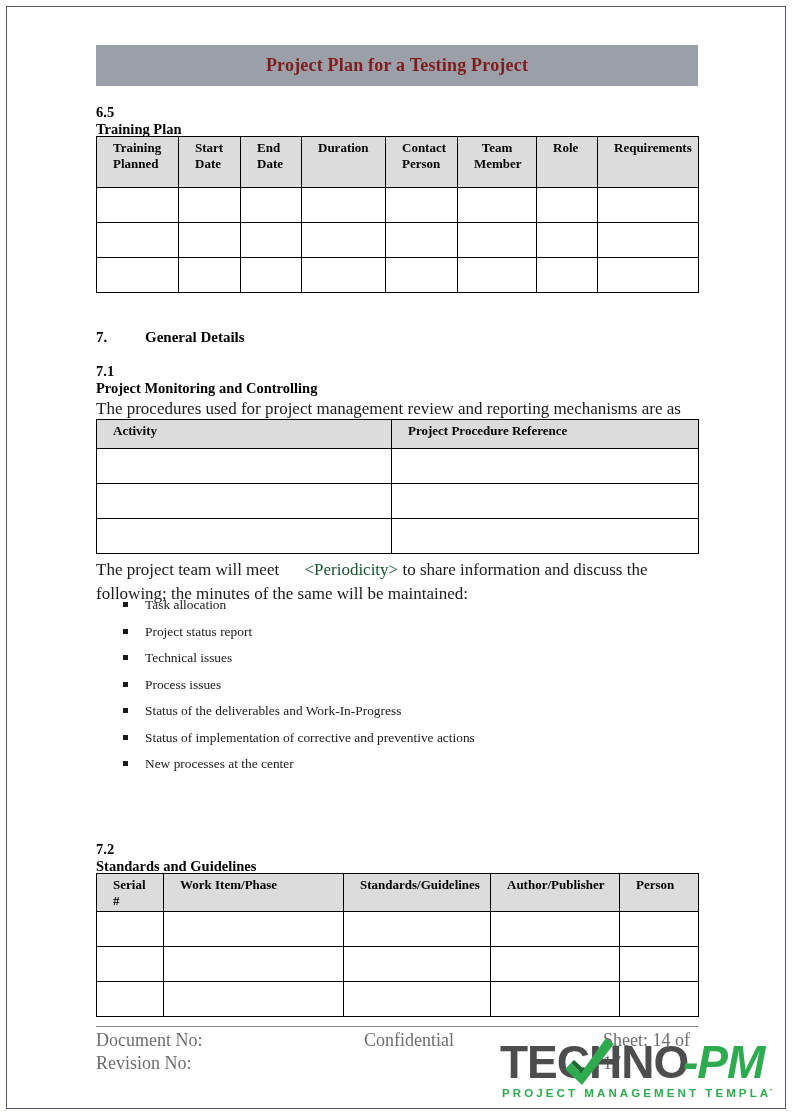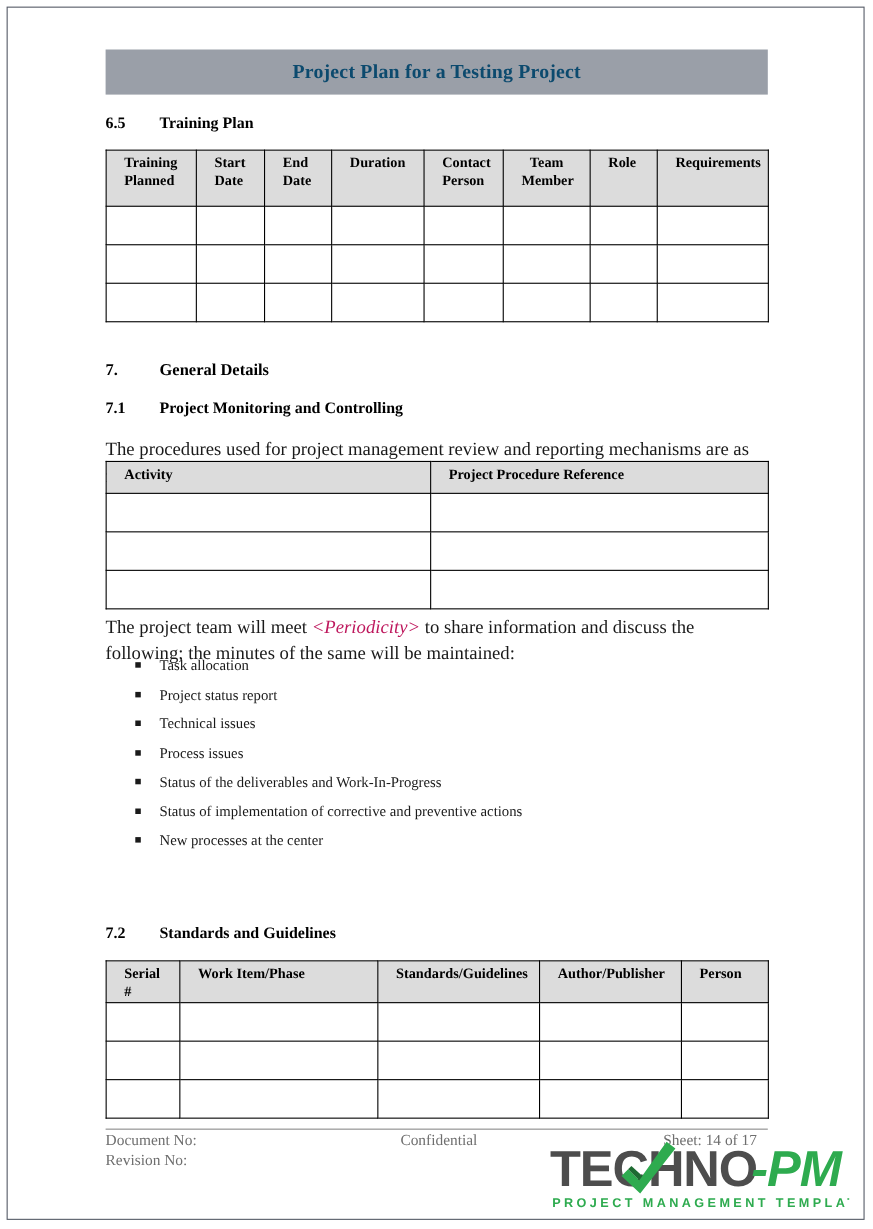--- a/index.html
+++ b/index.html
@@ -40,50 +40,50 @@
     left: 96px;
     top: 45px;
     width: 602px;
     height: 41px;
     background: #9a9fa8;
     display: flex;
     align-items: center;
     justify-content: center;
   }
   .title-banner .title-text {
-    color: #0c4a6e;
+    color: #7f1d1d;
     font-size: 18px;
     font-weight: bold;
     letter-spacing: 0.2px;
   }
 
   
   .heading {
     display: flex;
     font-weight: bold;
     color: #000000;
   }
   .heading .num {
     flex: 0 0 auto;
     width: 49px;
   }
   .heading .txt {
     flex: 1 1 auto;
   }
-  .h-sub { font-size: 14.5px; }
+  .h-sub { font-size: 14.5px; flex-direction: column; }
   .h-main { font-size: 15px; }
 
   .para {
     font-size: 17px;
     line-height: 1.42;
     color: #1a1a1a;
   }
   .placeholder-tag {
-    color: #be185d;
-    font-style: italic;
+    color: #14532d;
+    margin-left: 21px;
   }
 
   
   table.doc-table {
     border-collapse: collapse;
     width: 602px;
     table-layout: fixed;
   }
   table.doc-table td,
   table.doc-table th {
@@ -139,21 +139,21 @@
     height: 0;
     border-top: 1px solid #8a8a8a;
   }
   .footer-row {
     position: absolute;
     left: 96px;
     top: 1029px;
     width: 602px;
     height: 40px;
     color: #6e6e6e;
-    font-size: 14px;
+    font-size: 18px;
     line-height: 1.28;
   }
   .footer-left {
     position: absolute;
     left: 0;
     top: 0;
   }
   .footer-center {
     position: absolute;
     left: 268px;

